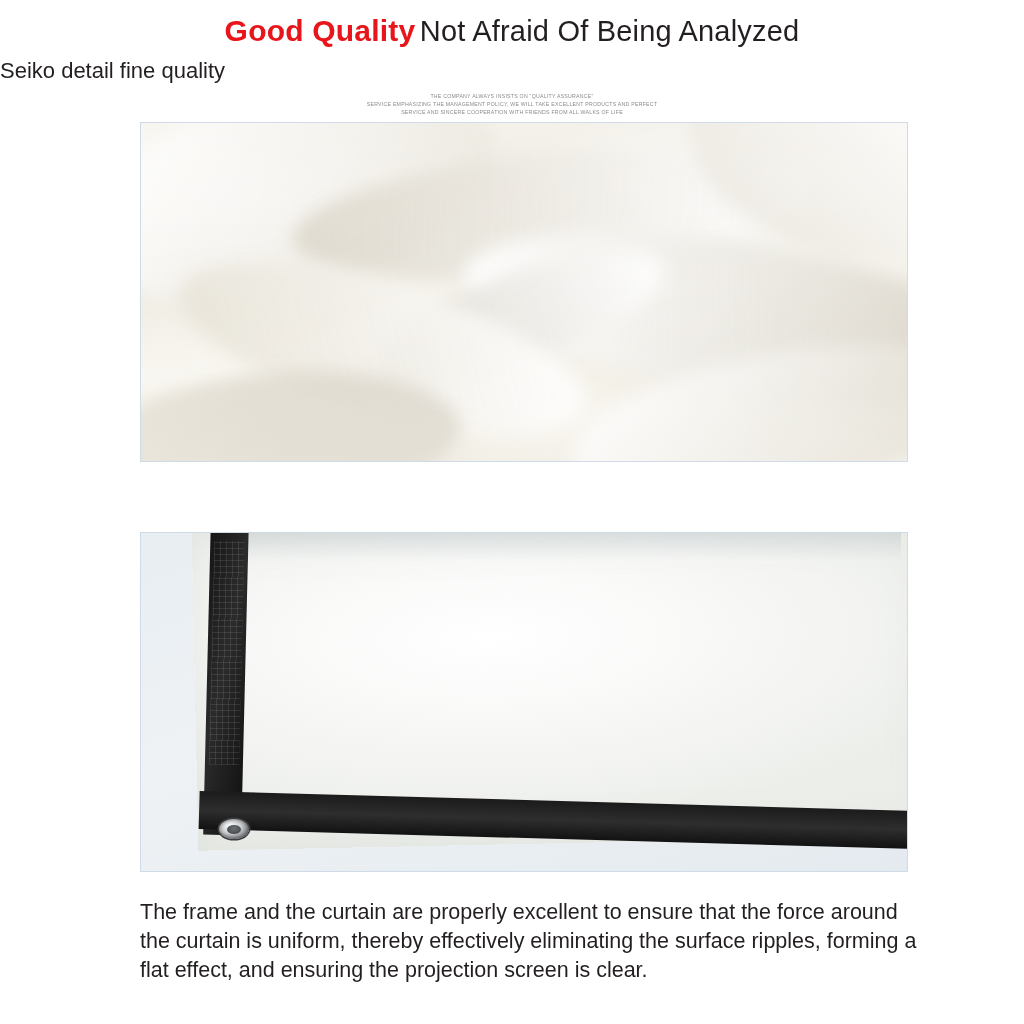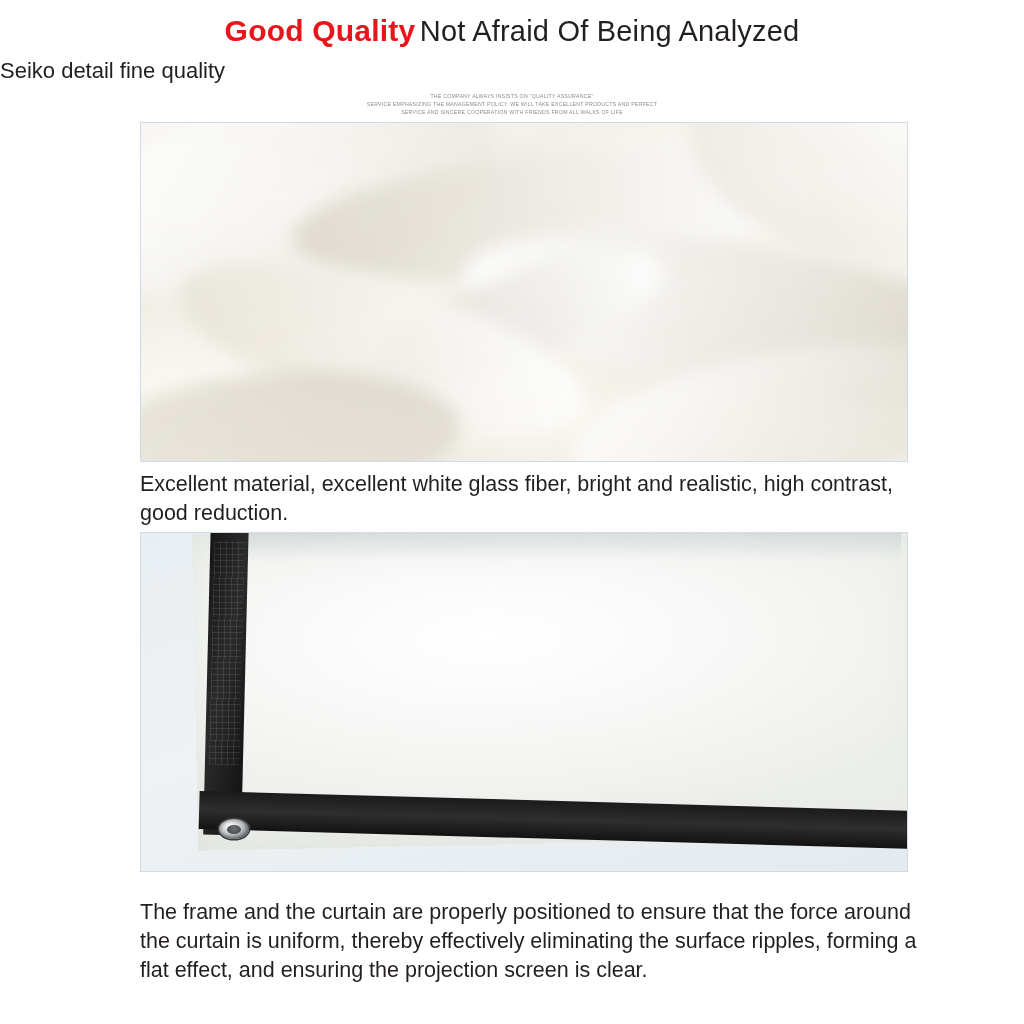--- a/index.html
+++ b/index.html
@@ -218,27 +218,26 @@
     <div class="fold f1"></div>
     <div class="fold f2"></div>
     <div class="fold f7"></div>
     <div class="fold f3"></div>
     <div class="fold f8"></div>
     <div class="fold f4"></div>
     <div class="fold f5"></div>
     <div class="fold f6"></div>
   </div>
 
-  <div class="caption caption-1">Excellent material, excellent white glass fiber, bright and realistic, high contrast, good reduction.</div>
 
   <div class="panel panel-screen">
     <div class="screen-cloth"></div>
     <div class="screen-shadow"></div>
     <div class="band-left">
       <div class="mesh"></div>
     </div>
     <div class="band-bottom"></div>
     <div class="grommet"></div>
   </div>
 
-  <div class="caption caption-2">The frame and the curtain are properly positioned to ensure that the force around the curtain is uniform, thereby effectively eliminating the surface ripples, forming a flat effect, and ensuring the projection screen is clear.</div>
+  <div class="caption caption-2">The frame and the curtain are properly excellent to ensure that the force around the curtain is uniform, thereby effectively eliminating the surface ripples, forming a flat effect, and ensuring the projection screen is clear.</div>
 
 </div>
 
 </body></html>

